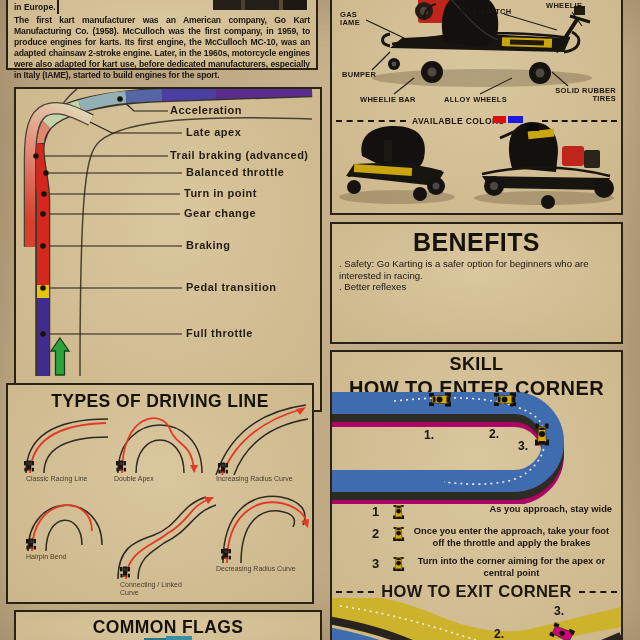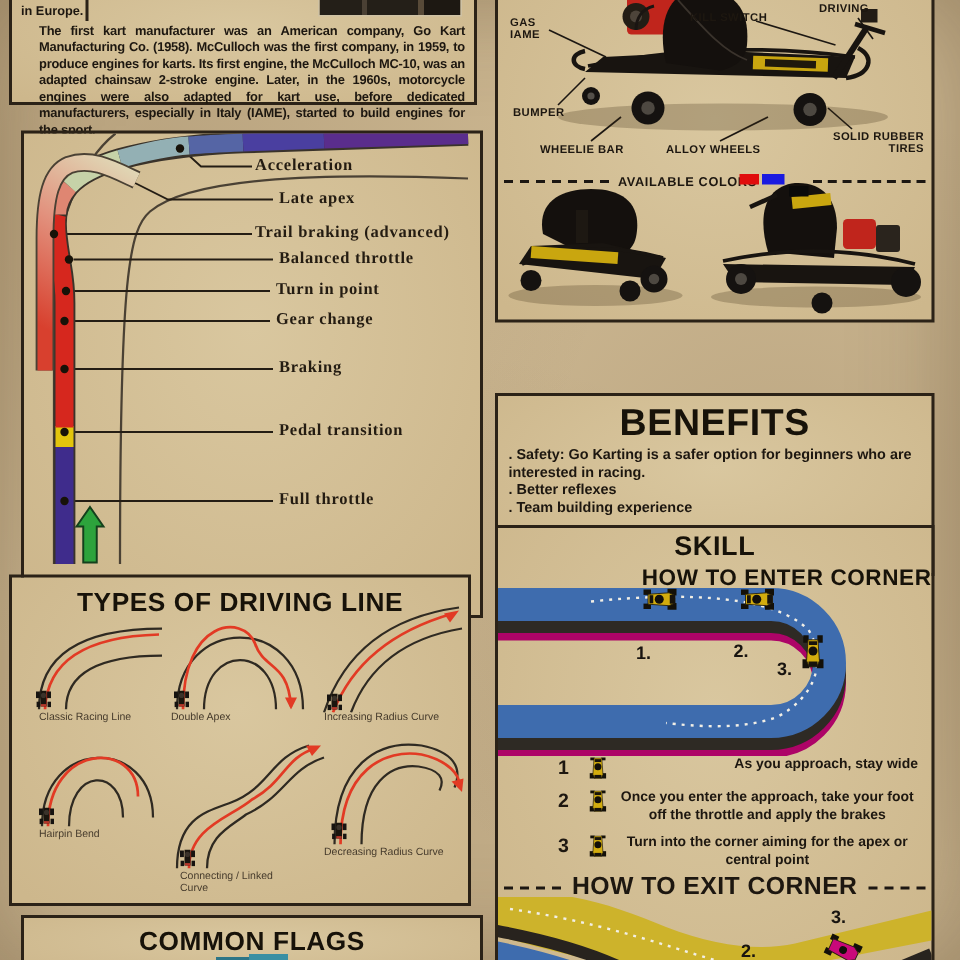--- a/index.html
+++ b/index.html
@@ -16,47 +16,47 @@
   .panel{
     position:absolute;box-sizing:border-box;border:2px solid #2b2217;
     background:radial-gradient(ellipse at 50% 40%, #d9c79f 0%, #cdb78c 95%);
   }
   .lbl{position:absolute;font-weight:700;line-height:1.05;}
   .heading{position:absolute;width:100%;text-align:center;font-weight:700;letter-spacing:.4px;color:#171209;}
   
   #panel-history{left:6px;top:-14px;width:312px;height:84px;}
   .hist-lead{position:absolute;left:6px;top:14px;font-size:8.5px;font-weight:700;}
   .hist-body{position:absolute;left:6px;right:6px;top:27px;font-size:8.6px;font-weight:700;
-             line-height:1.28;text-align:justify;letter-spacing:-.15px;margin-left:12px;}
+             line-height:1.28;text-align:justify;letter-spacing:-.15px;}
   .hist-photo{position:absolute;right:8px;top:8px;width:94px;height:13px;background:
       linear-gradient(90deg,#241f18 0 30%,#4a4034 30% 34%,#241f18 34% 70%,#584a38 70% 74%,#1d1812 74%);
       border:1.5px solid #cfc2a4;}
   .hist-rule{position:absolute;left:49px;top:12px;width:2px;height:14px;background:#2b2217;}
   
-  #panel-line{left:14px;top:87px;width:308px;height:325px;font-family:Liberation Serif, serif;}
+  #panel-line{left:14px;top:87px;width:308px;height:325px;}
   #panel-line .lbl{font-size:11px;letter-spacing:.5px;color:#241c12;}
   
   #panel-kart{left:330px;top:-12px;width:293px;height:227px;}
   #panel-kart .lbl{font-size:7.5px;letter-spacing:.3px;}
   .avail-row{position:absolute;left:4px;right:4px;top:122px;height:20px;}
   .avail-dash{position:absolute;top:8px;border-top:2.5px dashed #1c1712;}
   .avail-text{position:absolute;left:76px;top:4px;font-size:8.5px;font-weight:700;letter-spacing:.4px;}
   .sw{position:absolute;height:7px;}
   .sw-red{left:157px;top:4px;width:13px;background:#e00d0d;}
   .sw-blue{left:172px;top:4px;width:15px;background:#1a1ae0;}
   .sw-black{left:190px;top:12px;width:13px;background:#0a0a0a;}
   
-  #panel-benefits{left:330px;top:222px;width:293px;height:122px;margin-top:40px;}
+  #panel-benefits{left:330px;top:222px;width:293px;height:122px;}
   .benefits-title{top:4px;font-size:25px;position:absolute;}
-  .benefits-list{position:absolute;left:7px;right:6px;top:34px;font-size:9.6px;font-weight:700;line-height:1.2;}
+  .benefits-list{position:absolute;left:7px;right:6px;top:34px;font-size:9.6px;font-weight:400;line-height:1.2;}
   .benefit-item{margin:0;}
   
   #panel-skill{left:330px;top:350px;width:293px;height:304px;}
   .skill-title{top:2px;font-size:18px;}
-  .enter-title{top:25px;font-size:15px;text-align:right;}
+  .enter-title{top:25px;font-size:20px;}
   #enter-svg{position:absolute;left:0;top:40px;}
   .steps{position:absolute;left:40px;top:152px;width:240px;}
   .step{display:flex;align-items:flex-start;margin-bottom:7px;}
   .step-n{width:16px;font-size:13px;font-weight:700;flex:0 0 auto;}
   .step-kart{flex:0 0 auto;margin:1px 4px 0 0;}
   .step-text{flex:1;font-size:9.3px;font-weight:700;text-align:center;line-height:1.25;}
   .exit-header{position:absolute;left:4px;right:4px;top:230px;display:flex;align-items:center;}
   .exit-header .dash{flex:1;border-top:2.5px dashed #1c1712;}
   .exit-title{padding:0 7px;font-size:16.5px;font-weight:700;letter-spacing:.3px;}
   #exit-svg{position:absolute;left:0;top:246px;}
@@ -237,41 +237,40 @@
         <rect x="196" y="140" width="26" height="8" fill="#c9a60f" transform="rotate(-6 209 144)"></rect>
         <path d="M168,148 L186,140" stroke="#181410" stroke-width="3"></path>
         <circle cx="162" cy="196" r="10" fill="#151210"></circle>
           <circle cx="162" cy="196" r="4" fill="#4d4841"></circle>
         <circle cx="272" cy="198" r="10" fill="#151210"></circle>
         <circle cx="216" cy="212" r="7" fill="#151210"></circle>
       </g>
     </svg>
     <div class="lbl" style="left:8px;top:21px;width:30px">GAS IAME</div>
     <div class="lbl" style="left:128px;top:18px">KILL SWITCH</div>
-    <div class="lbl" style="left:214px;top:12px">DRIVING</div>
+    <div class="lbl" style="left:214px;top:12px">WHEELIE</div>
     <div class="lbl" style="left:10px;top:81px">BUMPER</div>
     <div class="lbl" style="left:28px;top:106px">WHEELIE BAR</div>
     <div class="lbl" style="left:112px;top:106px">ALLOY WHEELS</div>
     <div class="lbl" style="left:206px;top:97px;width:78px;text-align:right">SOLID RUBBER TIRES</div>
     <div class="avail-row">
       <div class="avail-dash" style="left:0;width:70px"></div>
       <div class="avail-text">AVAILABLE COLORS</div>
       <div class="sw sw-red"></div>
       <div class="sw sw-blue"></div>
       <div class="sw sw-black"></div>
       <div class="avail-dash" style="left:206px;right:0"></div>
     </div>
   </div>
 
   <div class="panel" id="panel-benefits">
     <div class="heading benefits-title">BENEFITS</div>
     <div class="benefits-list">
       <p class="benefit-item">. Safety: Go Karting is a safer option for beginners who are interested in racing.</p>
       <p class="benefit-item">. Better reflexes</p>
-      <p class="benefit-item">. Team building experience</p>
     </div>
   </div>
 
   <div class="panel" id="panel-skill">
     <div class="heading skill-title">SKILL</div>
     <div class="heading enter-title">HOW TO ENTER CORNER</div>
 
     <svg id="enter-svg" width="289" height="112" viewBox="0 0 289 112">
       <g fill="none">
         <path d="M0,11 H182 A39,39 0 0 1 182,89 H0" stroke="#ad0467" stroke-width="22" transform="translate(0,13)"></path>

